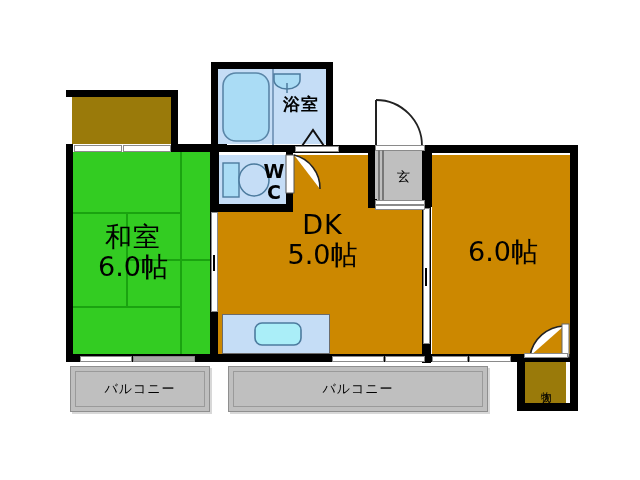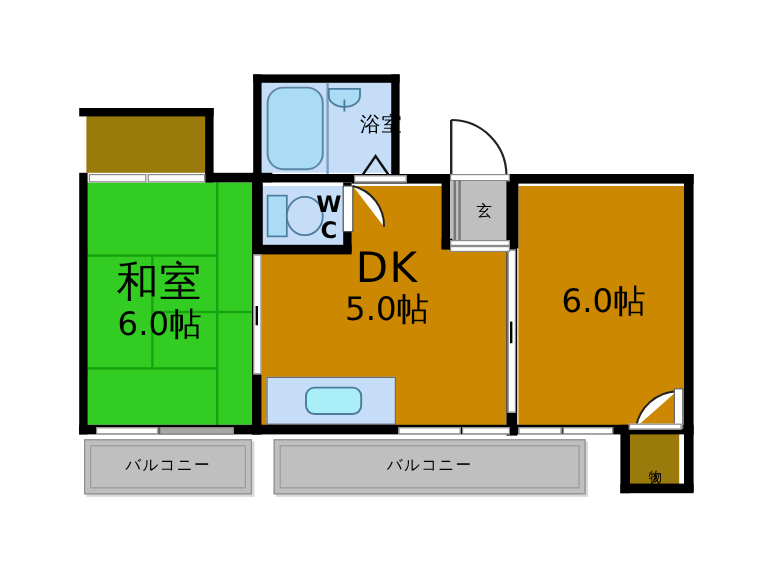--- a/index.html
+++ b/index.html
@@ -37,21 +37,21 @@
     display: flex;
     flex-direction: column;
     align-items: center;
     justify-content: center;
     color: #000000;
     text-align: center;
     line-height: 1.12;
     white-space: nowrap;
     pointer-events: none;
   }
-  .lbl-room-name { font-size: 35px; letter-spacing: 1px; }
+  .lbl-room-name { font-size: 27px; letter-spacing: 1px; }
   .lbl-room-size { font-size: 27px; letter-spacing: 0px; }
   .lbl-med { font-size: 17px; letter-spacing: 1px; }
   .lbl-small { font-size: 13px; letter-spacing: 1px; }
   .lbl-tiny { font-size: 11px; letter-spacing: 0px; }
   .lbl-wc { font-size: 19px; font-weight: bold; line-height: 0.95; }
   .vert { writing-mode: vertical-rl; text-orientation: upright; letter-spacing: 1px; }
 
   
   .fixture { position: absolute; box-sizing: border-box; }
 
@@ -229,21 +229,21 @@
 
   <svg class="fixture" style="left:238px; top:162px;" width="34" height="36" viewBox="0 0 34 36">
     <ellipse cx="16" cy="18" rx="15" ry="16" fill="#c5ddf6" stroke="#4c7b9e" stroke-width="1.5"></ellipse>
   </svg>
 
   <svg class="fixture" style="left:254px; top:322px;" width="48" height="24" viewBox="0 0 48 24">
     <rect x="1" y="1" width="46" height="22" rx="7" ry="7" fill="#aaeef8" stroke="#4c7b9e" stroke-width="1.6"></rect>
   </svg>
 
 
-  <div class="label lbl-med" style="left:293px; top:88px; width:50px; height:34px;">
+  <div class="label lbl-med" style="left:276px; top:88px; width:50px; height:34px;font-weight:bold;">
     <span>浴室</span>
   </div>
 
   <div class="label lbl-wc" style="left:262px; top:159px; width:24px; height:44px;">
     <span style="display:block; writing-mode:vertical-rl; text-orientation:upright; letter-spacing:-1px;">WC</span>
   </div>
 
   <div class="label lbl-small" style="left:386px; top:160px; width:36px; height:34px;">
     <span>玄</span>
   </div>

